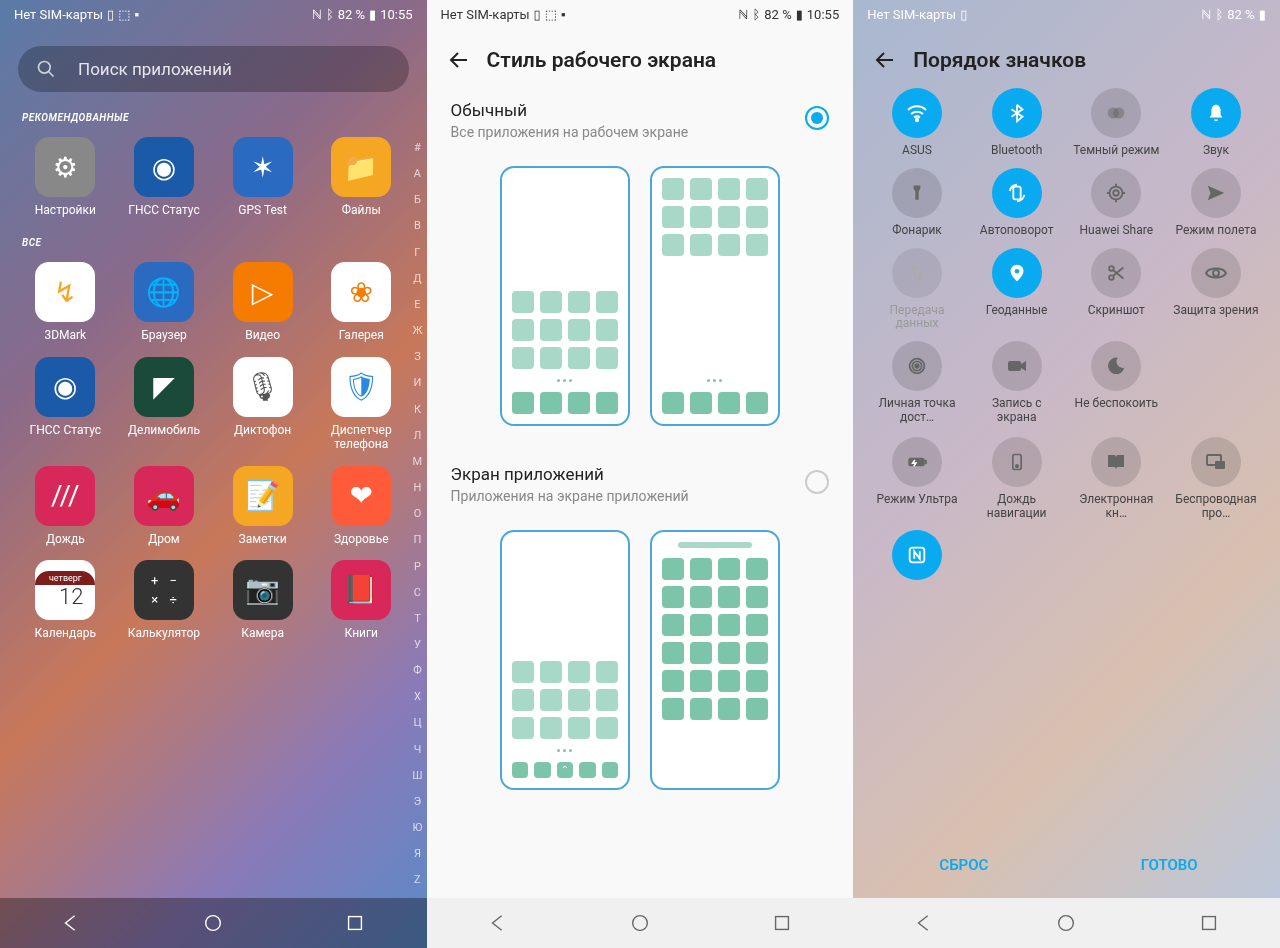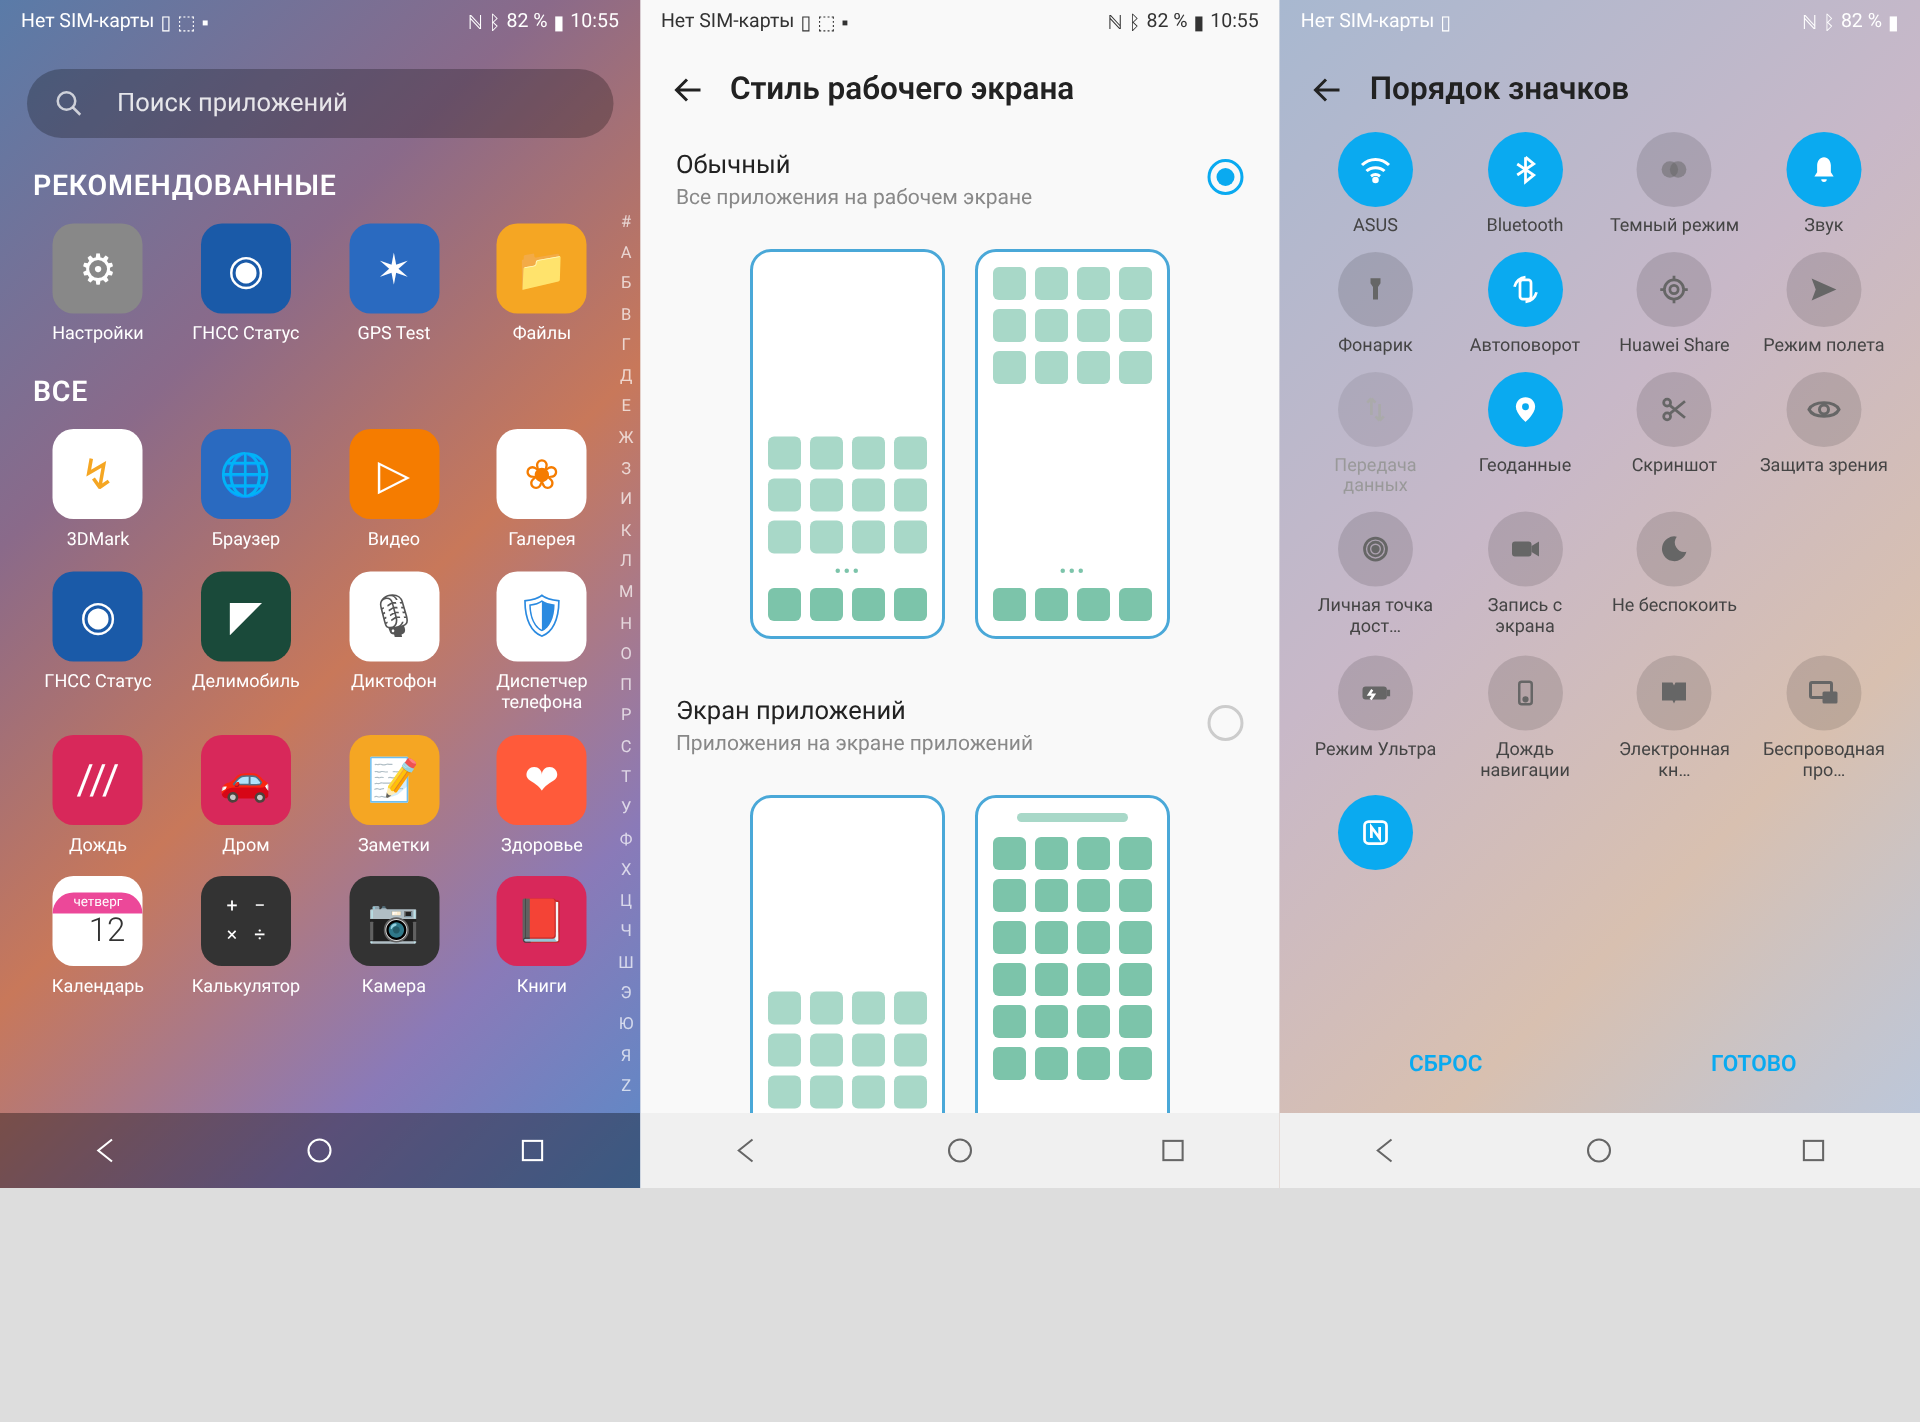--- a/index.html
+++ b/index.html
@@ -1,32 +1,32 @@
 <!DOCTYPE html>
 <html><head>
 <meta charset="utf-8">
 <style>
 * { margin: 0; padding: 0; box-sizing: border-box; font-family: -apple-system, BlinkMacSystemFont, "Segoe UI", Roboto, sans-serif; }
 body { display: flex; background: #ddd; width: 1280px; height: 948px; overflow: hidden; }
-.phone { width: 426.6px; height: 792px; position: relative; overflow: hidden; }
+.phone { width: 426.6px; height: 948px; position: relative; overflow: hidden; }
 .phone1 { background: linear-gradient(135deg, #5a7ba8 0%, #8a6a8a 30%, #c8785a 55%, #8a7ab8 80%, #5a8ac8 100%); }
 .phone2 { background: #f9f9f9; }
 .phone3 { background: linear-gradient(135deg, #a8b8d0 0%, #c8b8c8 40%, #d8c0b0 70%, #b8c8e0 100%); }
 
 
 .status-bar { display:flex; justify-content: space-between; align-items:center; padding: 6px 14px; font-size: 13px; height: 28px; }
 .phone1 .status-bar, .phone3 .status-bar { color: #fff; }
 .phone2 .status-bar { color: #333; }
 .status-left, .status-right { display:flex; align-items:center; gap:4px; }
 .status-right span { font-size: 13px; }
 
 
 .search-bar { margin: 18px 18px 0 18px; background: rgba(0,0,0,0.25); border-radius: 24px; height: 46px; display:flex; align-items:center; padding: 0 18px; color: rgba(255,255,255,0.85); font-size: 17px; gap: 22px; }
 .search-icon-svg { width: 20px; height: 20px; opacity: 0.85; }
-.section-title { color: #fff; font-weight: 600; font-size: 19px; margin: 20px 0 14px 22px; letter-spacing: 0.5px; }
+.section-title { color: #fff; font-weight: 600; font-size: 10px; margin: 20px 0 14px 22px; letter-spacing: 0.5px; font-style: italic; }
 .app-grid { display: grid; grid-template-columns: repeat(4, 1fr); gap: 14px 0; padding: 0 16px 0 16px; }
 .app-item { display:flex; flex-direction:column; align-items:center; gap:6px; }
 .app-icon { width: 60px; height: 60px; border-radius: 14px; display:flex; align-items:center; justify-content:center; font-size: 28px; color:#fff; }
 .app-label { color:#fff; font-size:12px; text-align:center; line-height:1.2; max-width: 90px; }
 .alpha-index { position:absolute; right: 4px; top: 140px; bottom: 60px; display:flex; flex-direction:column; justify-content:space-between; color: rgba(255,255,255,0.7); font-size: 11px; text-align:center; }
 .alpha-index span { line-height: 1.4; }
 
 
 .nav-bar { position:absolute; bottom:0; left:0; right:0; height: 50px; display:flex; justify-content:space-around; align-items:center; }
 .phone1 .nav-bar { background: rgba(0,0,0,0.35); }
@@ -70,21 +70,21 @@
 .hint { font-size: 13px; color:#666; padding: 14px 22px 8px 22px; line-height:1.4; }
 .buttons-row { display:flex; gap:0; padding: 0 8px 8px 8px; margin-top: auto; }
 .big-btn { flex:1; text-align:center; padding: 16px 0; font-size: 15px; font-weight:600; border-radius: 10px; }
 .btn-reset { color:#0aaaf0; }
 .btn-done { color:#0aaaf0; }
 .phone3-body { display:flex; flex-direction:column; height: calc(100% - 28px - 50px); }
 
 .glyph { font-family: "Segoe UI Symbol", sans-serif; }
 
 .cal-icon { background:#fff !important; color:#333 !important; flex-direction:column; font-size:10px; }
-.cal-icon .top { background:#ec4899; color:#fff; font-size:9px; width:100%; text-align:center; padding:2px 0; border-radius:14px 14px 0 0; }
+.cal-icon .top { background:#7f1d1d; color:#fff; font-size:9px; width:100%; text-align:center; padding:2px 0; border-radius:14px 14px 0 0; }
 .cal-icon .num { font-size:22px; font-weight:300; line-height:1.1; color:#333;margin-left:12px; }
 
 .calc-icon { background: #333 !important; display:grid !important; grid-template-columns: 1fr 1fr; grid-template-rows: 1fr 1fr; gap:3px; padding:13px; }
 .calc-icon span { color:#fff; font-size:13px; line-height:1; text-align:center; }
 </style>
 </head>
 <body>
 
 <div class="phone phone1">
   <div class="status-bar">

